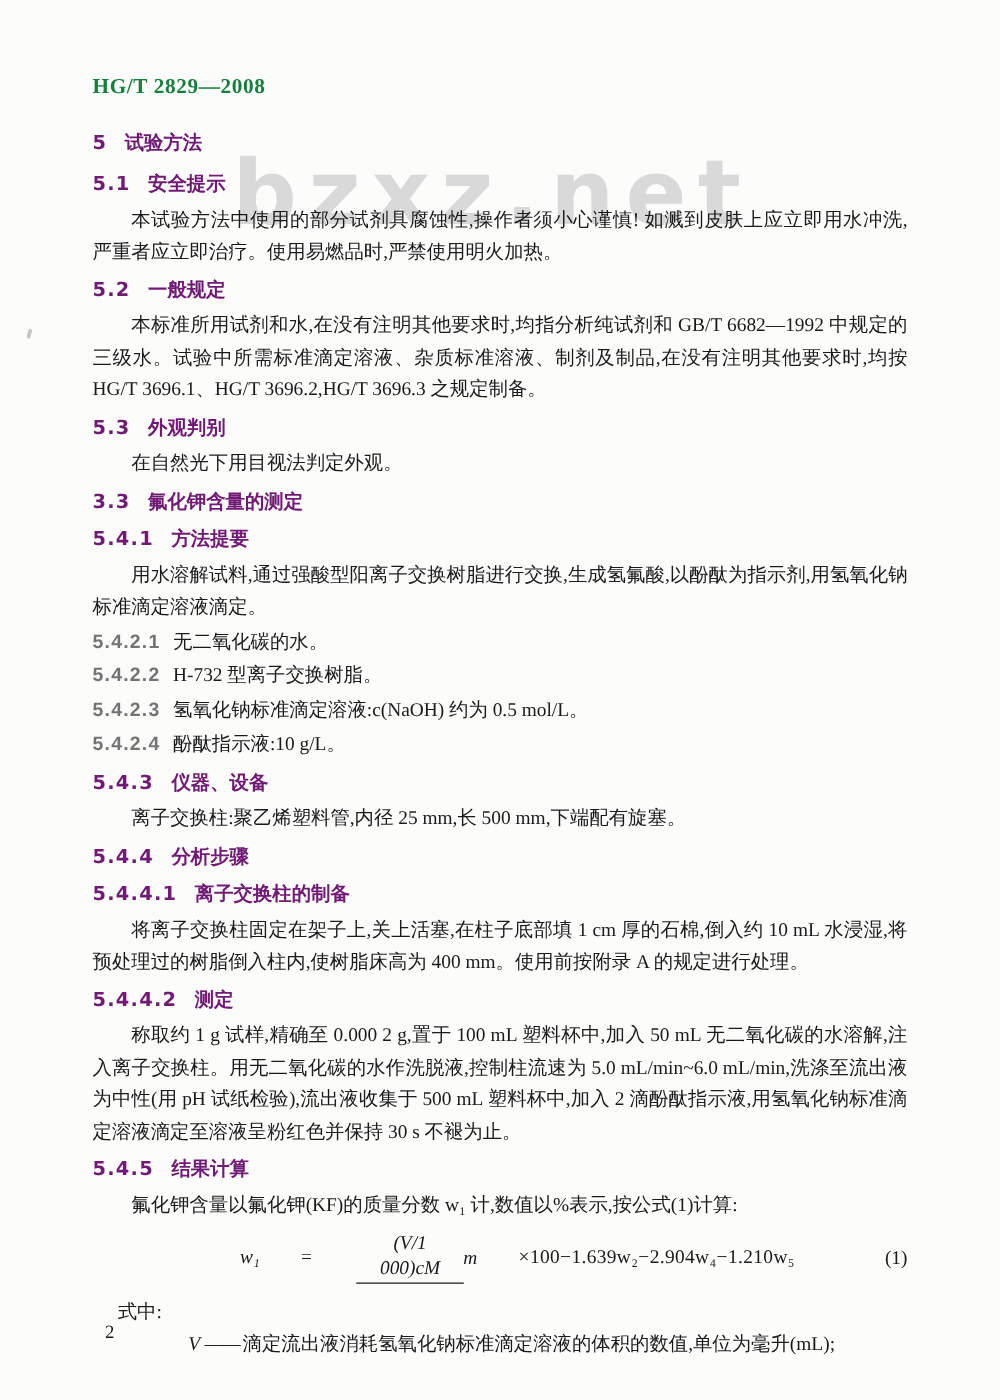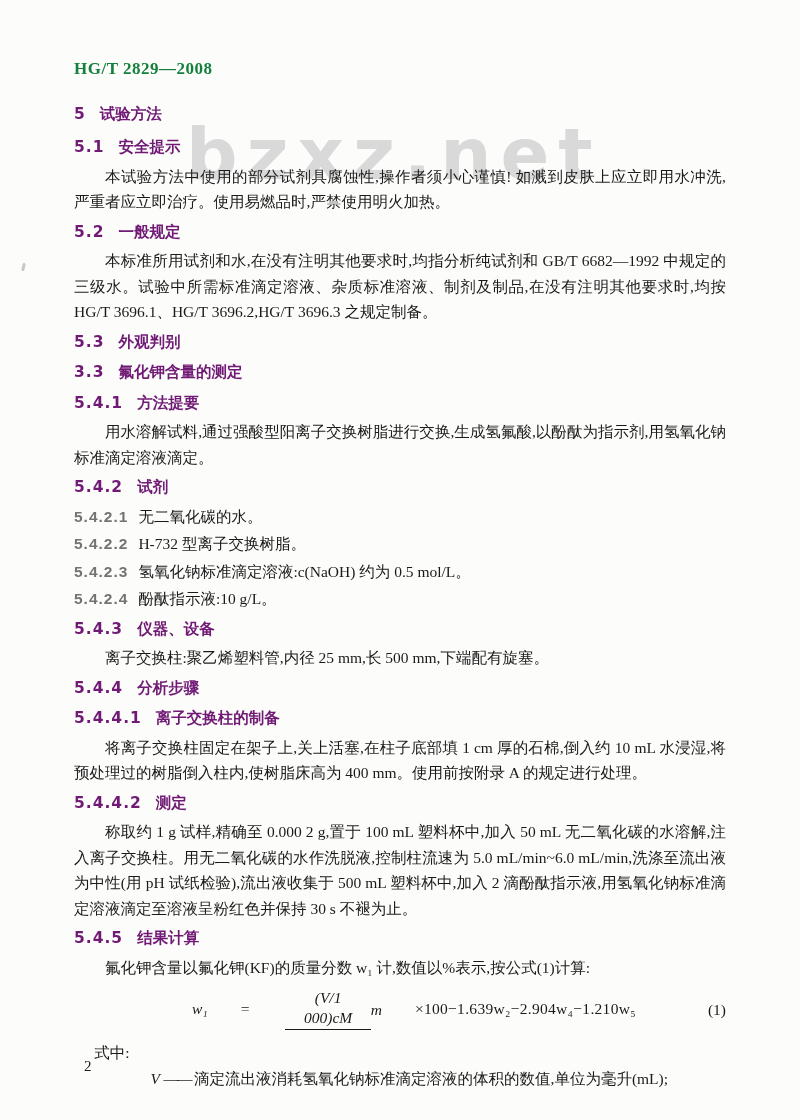--- a/index.html
+++ b/index.html
@@ -61,24 +61,24 @@
   <div class="speck-b"></div>
   <div class="doc">
     <div class="doc-header">HG/T 2829—2008</div>
     <div>
         <div class="h h-1"><span class="num">5</span><span class="title">试验方法</span></div>
         <div class="h h-2"><span class="num">5.1</span><span class="title">安全提示</span></div>
         <div class="para indent">本试验方法中使用的部分试剂具腐蚀性,操作者须小心谨慎! 如溅到皮肤上应立即用水冲洗,严重者应立即治疗。使用易燃品时,严禁使用明火加热。</div>
         <div class="h h-2"><span class="num">5.2</span><span class="title">一般规定</span></div>
         <div class="para indent">本标准所用试剂和水,在没有注明其他要求时,均指分析纯试剂和 GB/T 6682—1992 中规定的三级水。试验中所需标准滴定溶液、杂质标准溶液、制剂及制品,在没有注明其他要求时,均按 HG/T 3696.1、HG/T 3696.2,HG/T 3696.3 之规定制备。</div>
         <div class="h h-2"><span class="num">5.3</span><span class="title">外观判别</span></div>
+        <div class="para indent">在自然光下用目视法判定外观。</div>
         <div class="h h-2"><span class="num">3.3</span><span class="title">氟化钾含量的测定</span></div>
         <div class="h h-2"><span class="num">5.4.1</span><span class="title">方法提要</span></div>
         <div class="para indent">用水溶解试料,通过强酸型阳离子交换树脂进行交换,生成氢氟酸,以酚酞为指示剂,用氢氧化钠标准滴定溶液滴定。</div>
-        <div class="h h-2"><span class="num">5.4.2</span><span class="title">试剂</span></div>
         <div class="clause"><span class="num">5.4.2.1</span><span class="txt">无二氧化碳的水。</span></div>
         <div class="clause"><span class="num">5.4.2.2</span><span class="txt">H-732 型离子交换树脂。</span></div>
         <div class="clause"><span class="num">5.4.2.3</span><span class="txt">氢氧化钠标准滴定溶液:c(NaOH) 约为 0.5 mol/L。</span></div>
         <div class="clause"><span class="num">5.4.2.4</span><span class="txt">酚酞指示液:10 g/L。</span></div>
         <div class="h h-2"><span class="num">5.4.3</span><span class="title">仪器、设备</span></div>
         <div class="para indent">离子交换柱:聚乙烯塑料管,内径 25 mm,长 500 mm,下端配有旋塞。</div>
         <div class="h h-2"><span class="num">5.4.4</span><span class="title">分析步骤</span></div>
         <div class="h h-2"><span class="num">5.4.4.1</span><span class="title">离子交换柱的制备</span></div>
         <div class="para indent">将离子交换柱固定在架子上,关上活塞,在柱子底部填 1 cm 厚的石棉,倒入约 10 mL 水浸湿,将预处理过的树脂倒入柱内,使树脂床高为 400 mm。使用前按附录 A 的规定进行处理。</div>
         <div class="h h-2"><span class="num">5.4.4.2</span><span class="title">测定</span></div>

